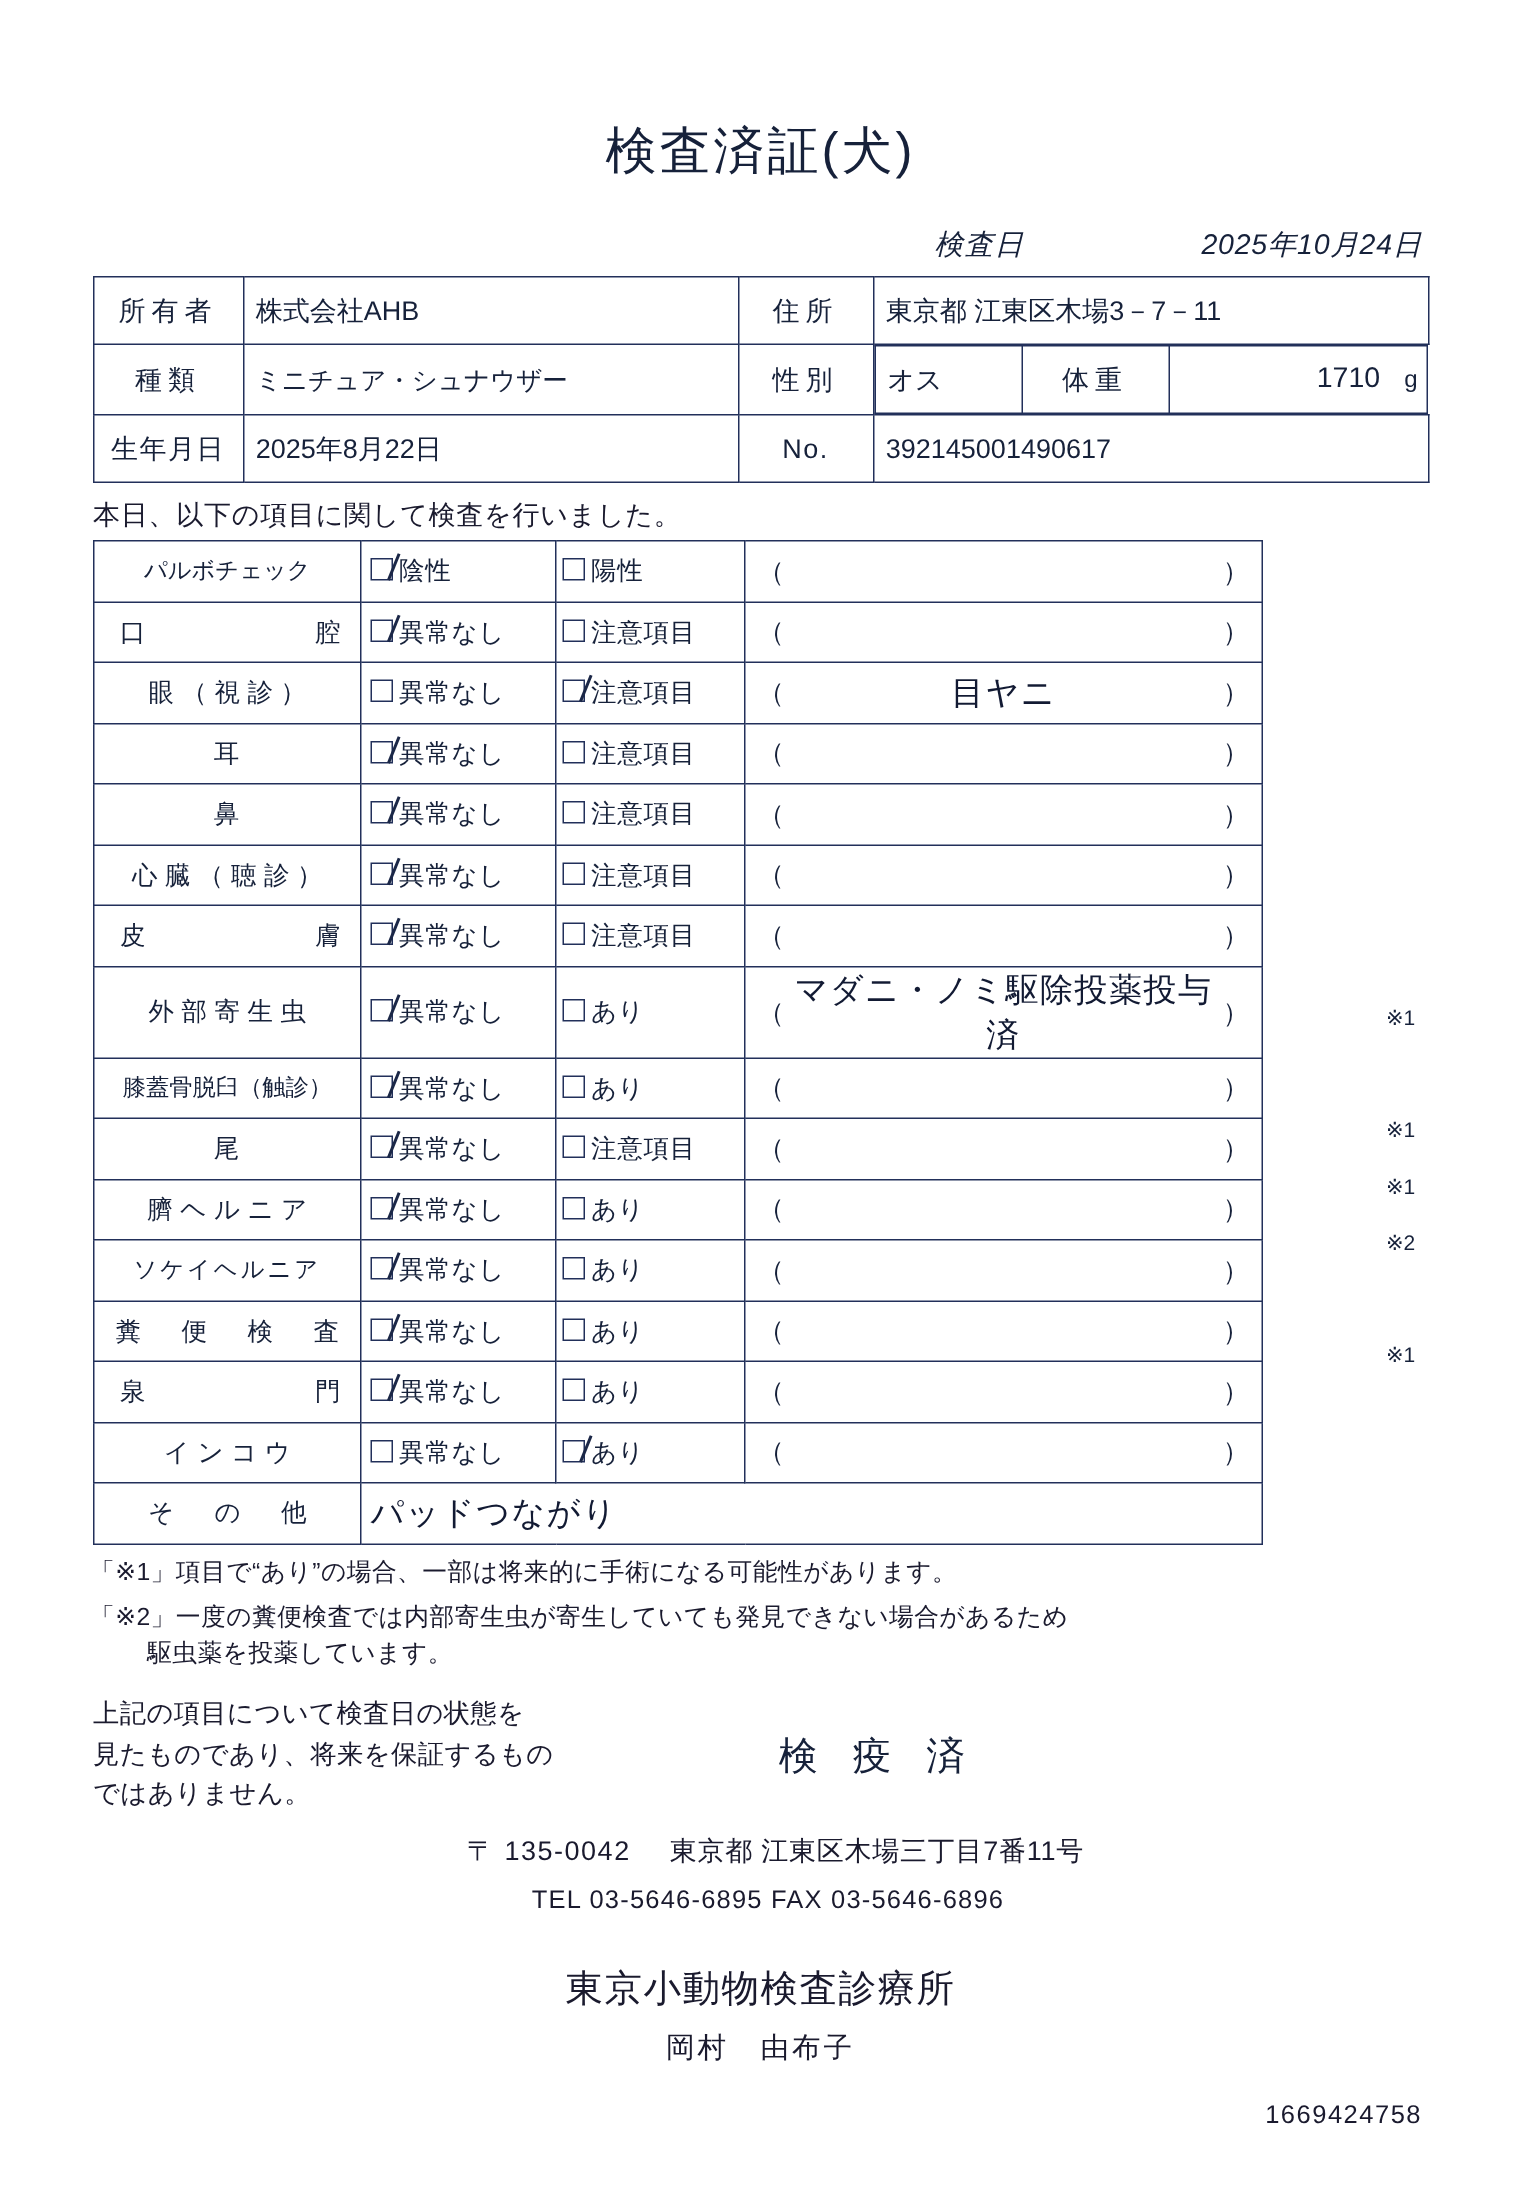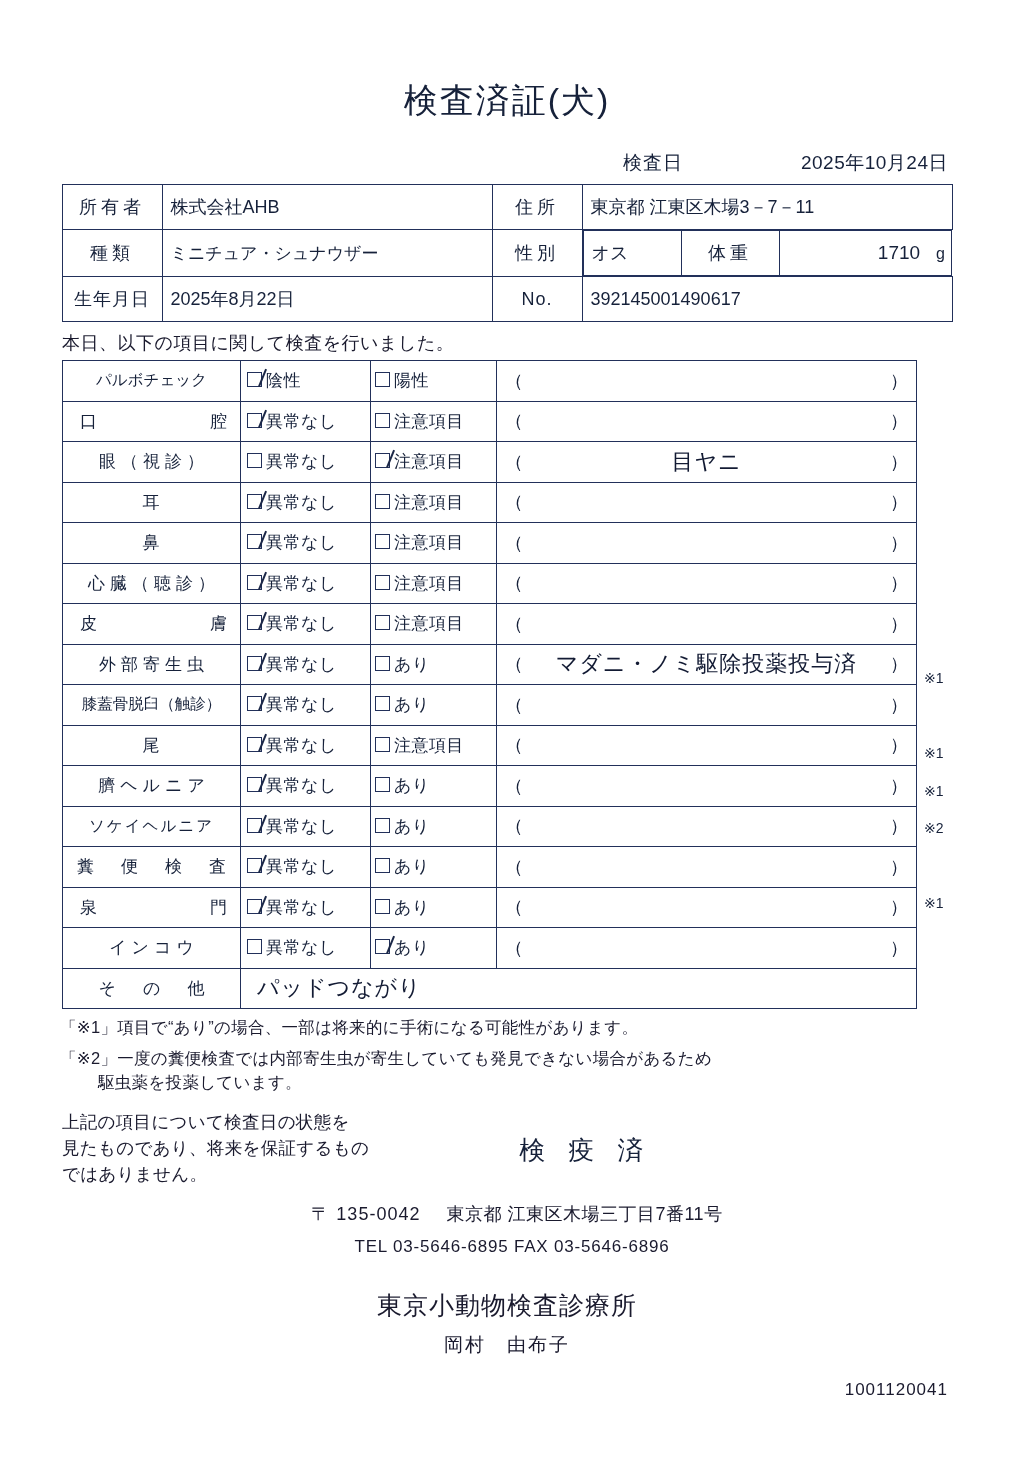--- a/index.html
+++ b/index.html
@@ -32,20 +32,21 @@
   }
 
   
   .exam-date-row {
     display: flex;
     justify-content: flex-end;
     align-items: baseline;
     margin: 26px 66px 8px 0;
     font-size: 19px;
     color: #16213a;
+    font-style: italic;
   }
   .exam-date-row .label { margin-right: 118px; letter-spacing: 1px;}
   .exam-date-row .value { letter-spacing: 0.5px; }
 
   
   table.hdr {
     border-collapse: collapse;
     margin: 0 auto;
     width: 890px;
     table-layout: fixed;
@@ -76,21 +77,21 @@
   }
 
   
   .main-wrap {
     position: relative;
     width: 890px;
     margin: 0 auto;
   }
   table.main {
     border-collapse: collapse;
-    width: 855px;
+    width: 780px;
     table-layout: fixed;
   }
   table.main td {
     border: 1.5px solid #22305a;
     height: 37.5px;
     font-size: 17px;
     color: #16213a;
     vertical-align: middle;
   }
   td.item {
@@ -147,21 +148,21 @@
     top: -7px;
     width: 13px;
     height: 19px;
     border-right: 2px solid #1b2747;
     transform: rotate(22deg);
   }
   .opt-text { font-size: 17px; letter-spacing: 0.5px; }
 
   
   td.other-val {
-    padding-left: 16px;
+    padding-left: 6px;
   }
 
   
   .side-marks {
     position: absolute;
     left: 858px;
     top: 0;
     width: 60px;
     font-size: 14px;
     color: #16213a;
@@ -534,15 +535,15 @@
     </div>
     <div class="stamp">検 疫 済</div>
   </div>
 
   <div class="addr">
     <span class="zip">〒 135-0042</span><span>東京都 江東区木場三丁目7番11号</span>
   </div>
   <div class="tel">TEL 03-5646-6895  FAX 03-5646-6896</div>
   <div class="clinic">東京小動物検査診療所</div>
   <div class="person">岡村　由布子</div>
-  <div class="serial">1001120041</div>
+  <div class="serial">1669424758</div>
 
 </div>
 
 </body></html>

